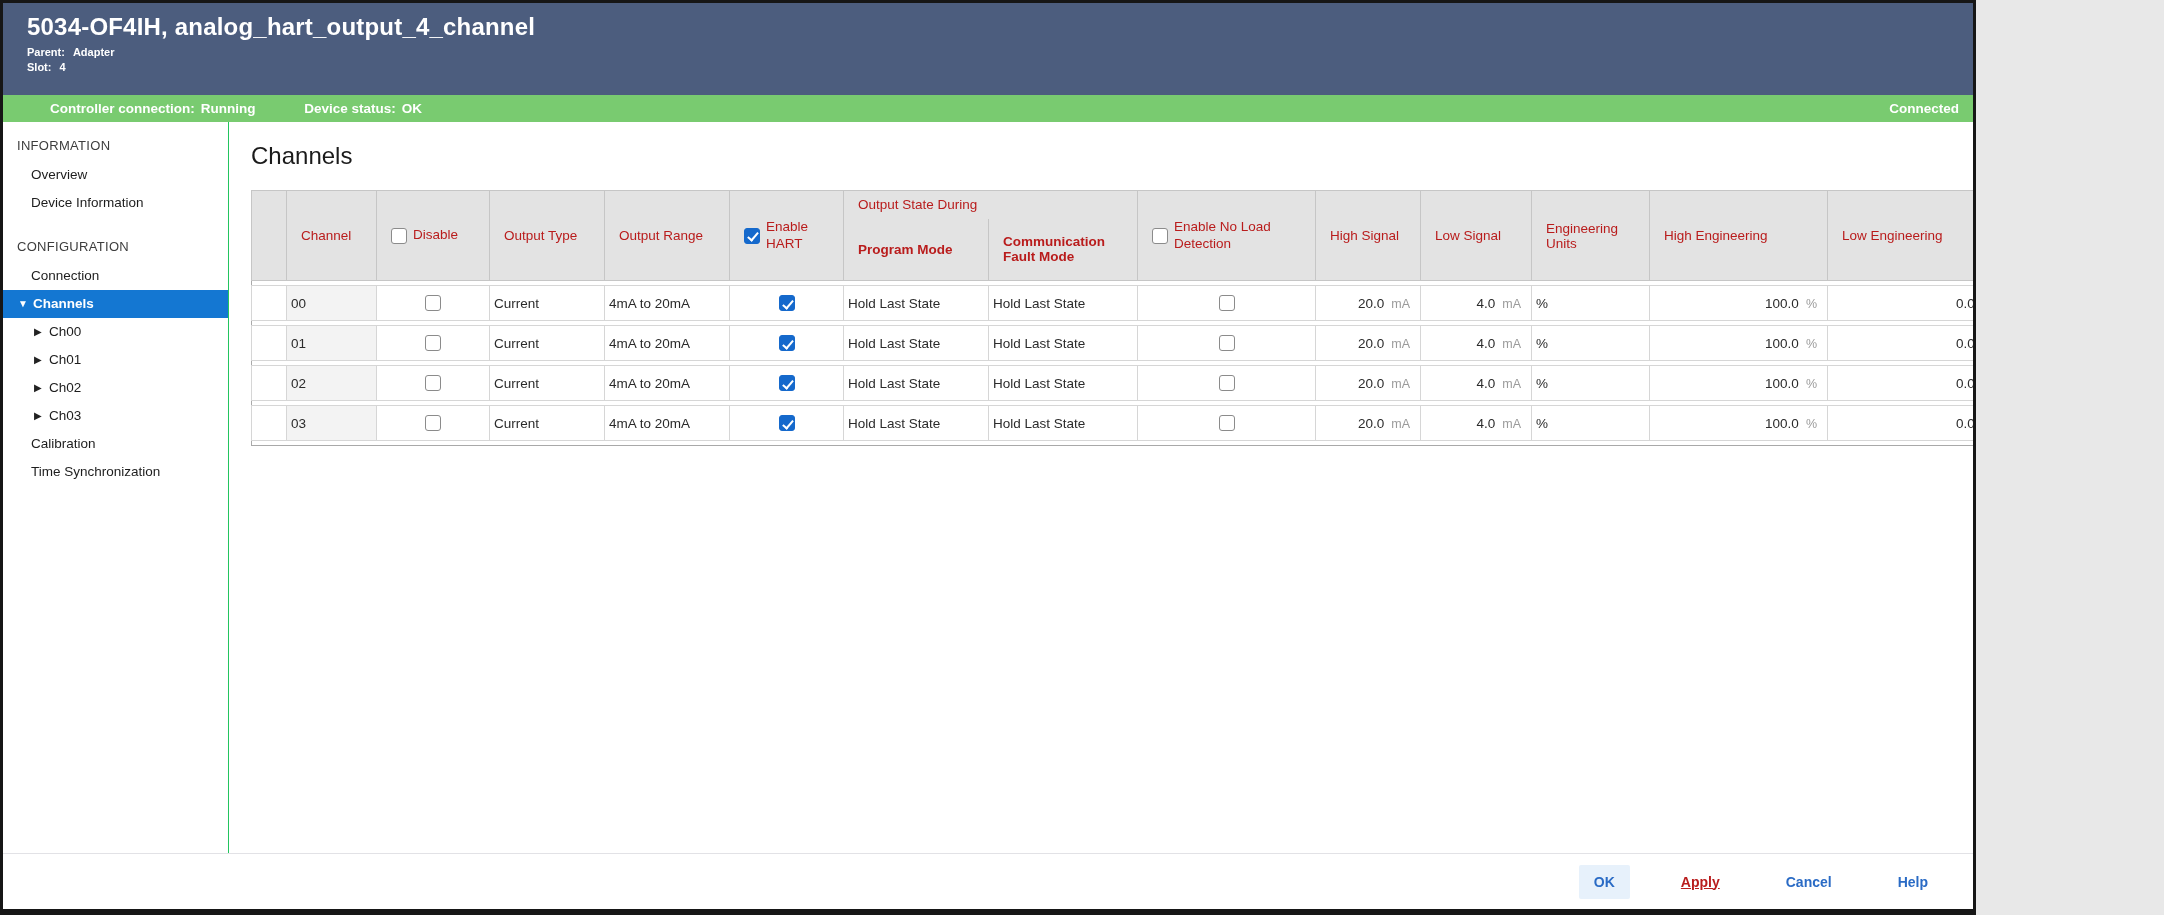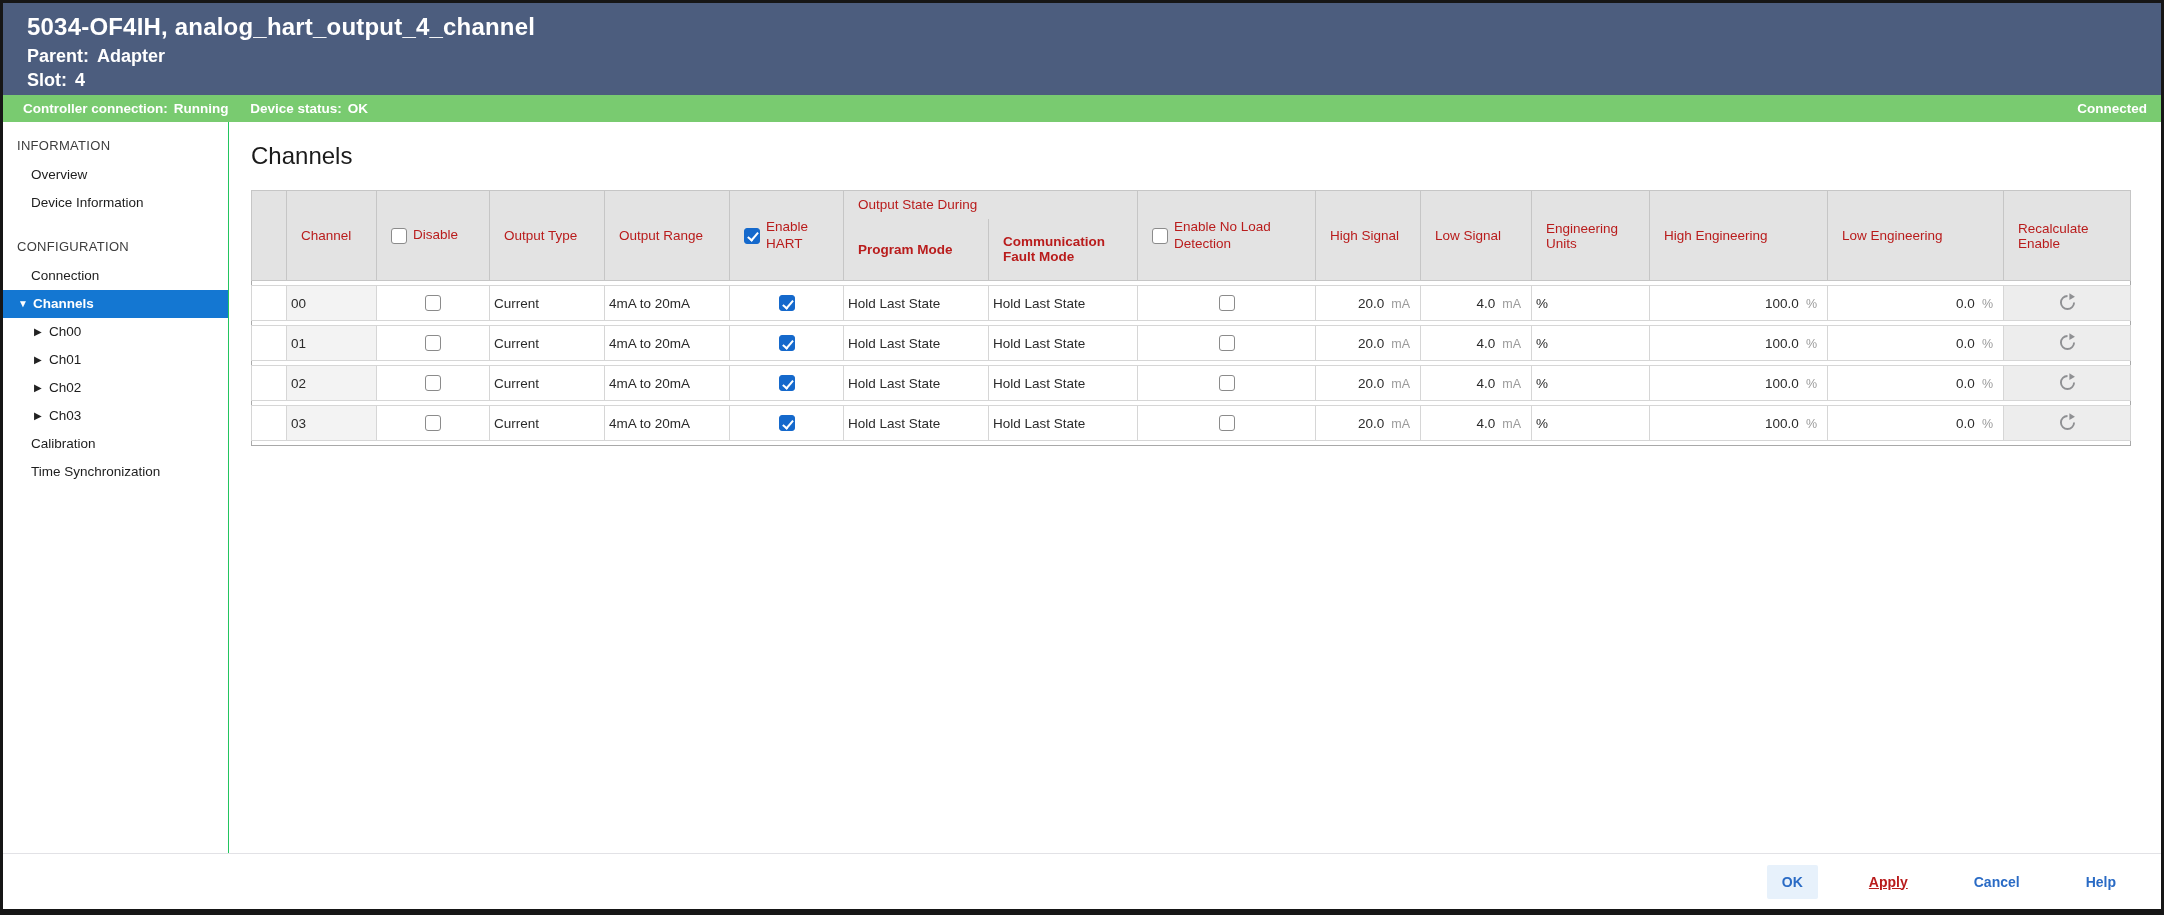--- a/index.html
+++ b/index.html
@@ -4,31 +4,31 @@
 <style>
   :root{
     --c-titlebar:#4c5d7e;
     --c-green:#79cb70;
     --c-sel-blue:#1477d2;
     --c-cb-blue:#1569cc;
     --c-link:#2a6bc5;
   }
   *{box-sizing:border-box;margin:0;padding:0;}
   html,body{width:2164px;height:915px;background:#e8e8e8;font-family:"Liberation Sans",sans-serif;}
-  .window{width:2164px;height:915px;border:3px solid #161616;border-bottom-width:6px;background:#fff;display:flex;flex-direction:column;overflow:hidden;}
+  .window{width:1976px;height:915px;border:3px solid #161616;border-bottom-width:6px;background:#fff;display:flex;flex-direction:column;overflow:hidden;}
 
   
   .titlebar{height:92px;background:var(--c-titlebar);color:#fff;padding:10px 0 0 24px;flex:0 0 auto;}
   .titlebar .title{font-size:24px;font-weight:bold;letter-spacing:.2px;margin-bottom:5px;}
-  .titlebar .meta{font-size:18px;font-weight:bold;margin-top:3px;}
+  .titlebar .meta{font-size:11px;font-weight:bold;margin-top:3px;}
   .titlebar .meta .lbl{margin-right:8px;}
 
   
   .statusbar{height:27px;background:var(--c-green);color:#fff;display:flex;align-items:center;justify-content:space-between;padding:0 14px 0 20px;font-size:13.5px;font-weight:bold;flex:0 0 auto;}
-  .statusbar .left span.lbl{margin-right:6px;}
+  .statusbar .left span.lbl{margin-right:6px;margin-left:27px;}
   .statusbar .pair{margin-right:18px;}
 
   
   .bodyarea{flex:1 1 auto;display:flex;min-height:0;background:#fff;}
   .sidebar{width:226px;flex:0 0 auto;border-right:1px solid #22c55e;padding-top:8px;overflow:hidden;}
   .nav-section-header{font-size:13px;color:#3d3d3d;padding:8px 0 8px 14px;letter-spacing:.3px;}
   .nav-item{font-size:13.5px;color:#1d1d1d;height:28px;line-height:28px;padding-left:28px;cursor:pointer;position:relative;white-space:nowrap;}
   .nav-item.has-arrow{padding-left:30px;}
   .nav-item .arrow{position:absolute;left:15px;top:0;font-size:10px;}
   .nav-item.selected{background:var(--c-sel-blue);color:#fff;font-weight:bold;}

